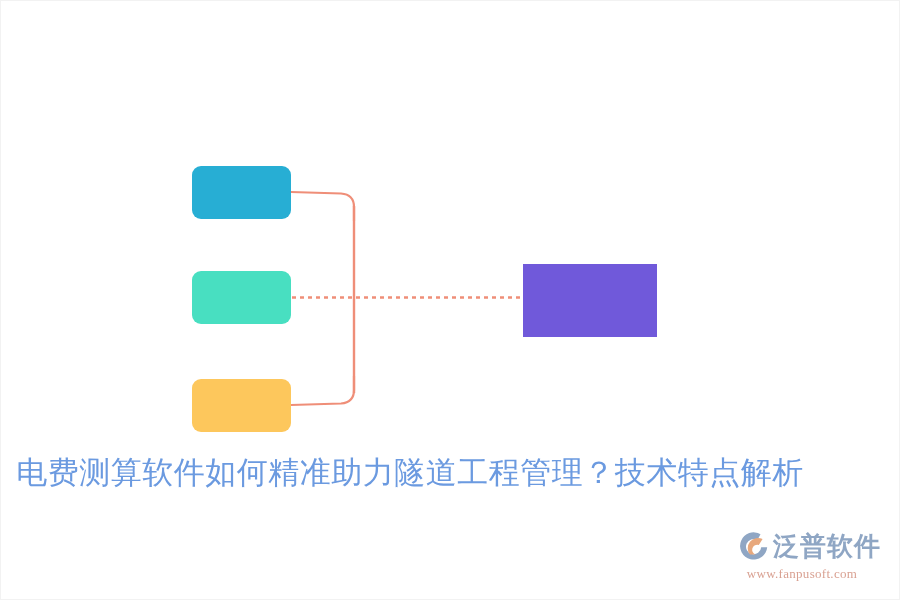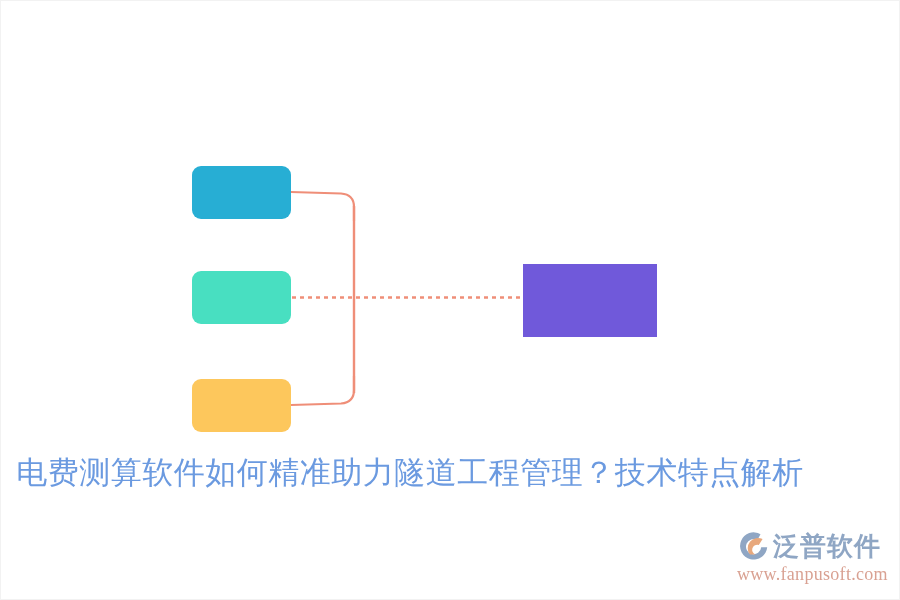--- a/index.html
+++ b/index.html
@@ -88,21 +88,21 @@
   #logo-word {
     font-family: "Liberation Serif", "DejaVu Serif", serif;
     font-size: 26px;
     font-weight: bold;
     line-height: 34px;
     letter-spacing: 1px;
     white-space: nowrap;
   }
   #logo-url {
     font-family: "Liberation Serif", "DejaVu Serif", serif;
-    font-size: 18px;
+    font-size: 13px;
     line-height: 16px;
     letter-spacing: 0.3px;
     text-align: center;
     white-space: nowrap;
     margin-top: 1px;
   }
 </style>
 </head>
 <body>
 

